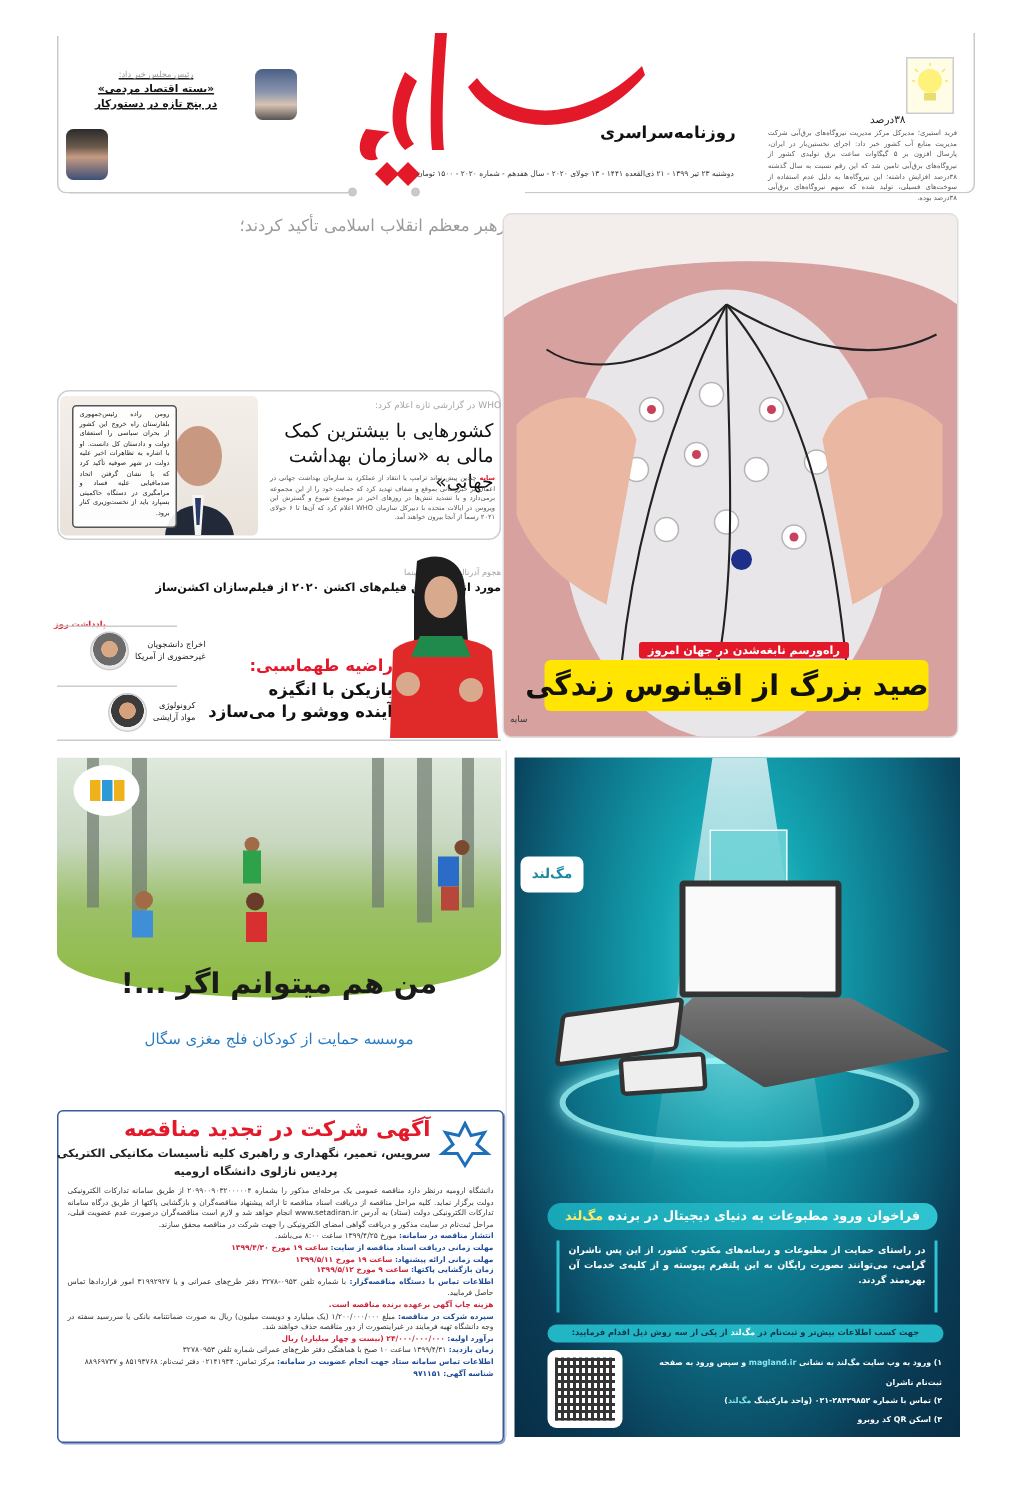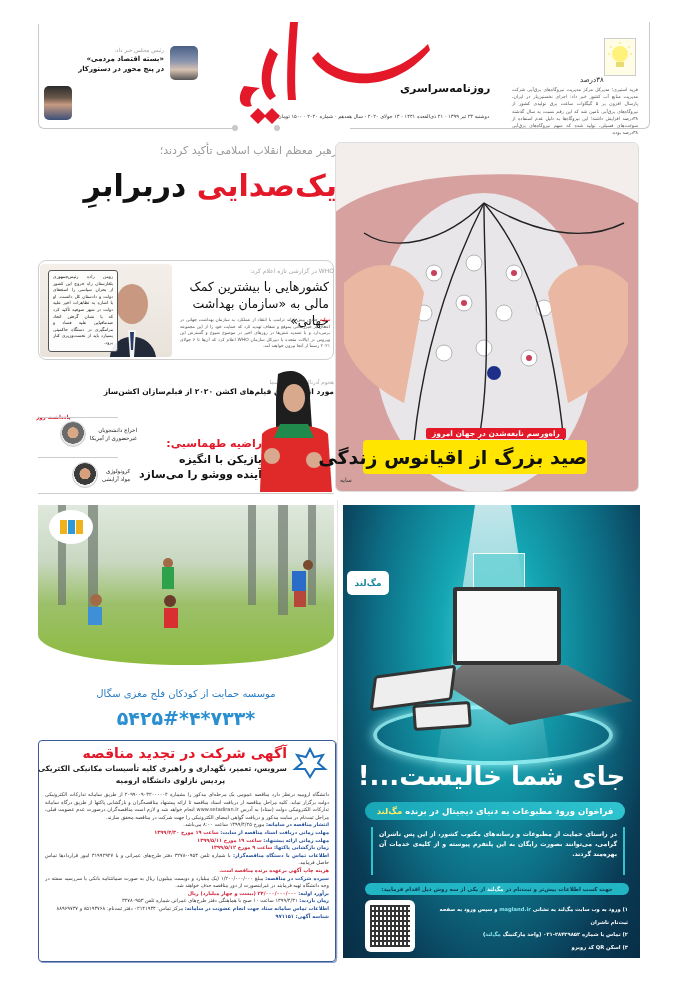--- a/index.html
+++ b/index.html
@@ -11,21 +11,21 @@
     position: absolute; left: 38px; top: 24px; width: 198px; height: 105px;
     border-left: 1px solid #c9c9c9; border-bottom: 1px solid #c9c9c9; border-bottom-left-radius: 6px;
   }
   .mast-right-box {
     position: absolute; left: 512px; top: 22px; width: 298px; height: 107px;
     right: 24px; left: auto; width: 300px;
     border-right: 1px solid #c9c9c9; border-bottom: 1px solid #c9c9c9; border-bottom-right-radius: 6px;
   }
   .brief { position: absolute; display: flex; flex-direction: row; align-items: flex-start; gap: 6px; }
   .brief .thumb { width: 28px; height: 34px; border-radius: 5px; overflow: hidden; flex-shrink: 0; }
-  .brief .txt { width: 120px; text-align: right; }
+  .brief .txt { width: 120px; text-align: center; text-decoration: underline; }
   .brief .kicker { font-size: 5.5px; color: #9a9a9a; line-height: 8px; }
   .brief .line { font-size: 7px; font-weight: bold; line-height: 10px; color: #111; }
 
   .logo-wrap { position: absolute; left: 230px; top: 8px; width: 200px; height: 125px; }
   .logo-word { position: absolute; left: 0; top: 0; width: 200px; height: 125px; }
   .logo-sub { position: absolute; left: 400px; top: 82px; font-size: 11px; font-weight: bold; color: #111; direction: rtl; text-align: center; }
   .dateline { position: absolute; left: 278px; top: 113px; width: 340px; font-size: 5px; color: #333; text-align: left; direction: rtl; white-space: nowrap; }
   .rule-line { position: absolute; height: 1px; background: #c9c9c9; }
   .rule-dot { position: absolute; width: 6px; height: 6px; border-radius: 50%; background: #c9c9c9; }
 
@@ -57,21 +57,21 @@
   .note-line { position: absolute; height: 1px; background: #ccc; left: 38px; width: 80px; }
   .sport-head1 { position: absolute; right: 412px; top: 437px; font-size: 11px; font-weight: bold; color: #e3192a; white-space: nowrap; }
   .sport-head2 { position: absolute; right: 412px; top: 452px; font-size: 11px; font-weight: bold; color: #111; line-height: 15px; text-align: right; white-space: nowrap; }
   .athlete { position: absolute; left: 250px; top: 368px; width: 86px; height: 124px; }
 
   .sep-h { position: absolute; left: 38px; top: 493px; width: 296px; height: 1px; background: #ccc; }
 
   
   .main-photo { position: absolute; left: 335px; top: 142px; width: 304px; height: 350px; border-radius: 6px; overflow: hidden; border: 1px solid #ddd; background: #f2efee; }
   .main-kicker { position: absolute; left: 426px; top: 428px; padding: 1px 6px; background: #e3192a; color: #fff; font-size: 7.5px; font-weight: bold; border-radius: 2px; white-space: nowrap; }
-  .main-head { position: absolute; left: 363px; top: 440px; width: 224px; height: 34px; background: #ffe500; border-radius: 4px; text-align: center; font-size: 19px; font-weight: 900; line-height: 34px; color: #111; white-space: nowrap; }
+  .main-head { position: absolute; left: 363px; top: 440px; width: 256px; height: 34px; background: #ffe500; border-radius: 4px; text-align: center; font-size: 19px; font-weight: 900; line-height: 34px; color: #111; white-space: nowrap; }
   .photo-credit { position: absolute; left: 340px; top: 476px; font-size: 6px; color: #333; }
 
   
   .charity { position: absolute; left: 38px; top: 505px; width: 296px; height: 228px; overflow: hidden; }
   .charity-photo { position: absolute; left: 0; top: 0; width: 296px; height: 160px; border-bottom-left-radius: 148px 30px; border-bottom-right-radius: 148px 30px; overflow: hidden;
     background: linear-gradient(180deg, #dfe8dc 0%, #c9d8c2 35%, #9cc06a 62%, #8dbb3f 100%); }
   .charity-slogan { position: absolute; left: 0; top: 140px; width: 296px; text-align: center; font-size: 19px; font-weight: bold; color: #1a1a1a; }
   .charity-org { position: absolute; left: 0; top: 183px; width: 296px; text-align: center; font-size: 10px; color: #2a7cc0; }
   .charity-code { position: absolute; left: 0; top: 202px; width: 296px; text-align: center; font-size: 19px; color: #2a8fd0; letter-spacing: 1px; font-weight: bold; }
   .charity-logo { position: absolute; left: 11px; top: 5px; width: 44px; height: 34px; border-radius: 50%; background: #fff; display:flex; align-items:center; justify-content:center; gap: 1px; }
@@ -117,21 +117,21 @@
 <body>
 
 <div class="mast-left-box"></div>
 <div class="mast-right-box"></div>
 
 <div class="brief" style="left:44px; top:46px;">
   <div class="thumb" style="background:linear-gradient(180deg,#4a5f86 0%,#8a95ae 45%,#d8c2b2 70%,#555 100%);"></div>
   <div class="txt">
     <div class="kicker">رئیس مجلس خبر داد:</div>
     <div class="line">«بسته اقتصاد مردمی»</div>
-    <div class="line">در پنج محور در دستورکار</div>
+    <div class="line">در پنج تازه در دستورکار</div>
   </div>
 </div>
 <div class="brief" style="left:44px; top:86px;">
   <div class="thumb" style="background:linear-gradient(180deg,#2b2b2b 0%,#6b5a4c 35%,#c79a82 55%,#3b4f78 100%);"></div>
 </div>
 
 <div class="logo-wrap">
   <svg class="logo-word" viewBox="0 0 200 125">
     <path d="M60 14 C 58 40, 56 70, 58 92 L 66 92 C 64 70, 66 40, 68 14 Z" fill="#e3192a"></path>
     <path d="M40 40 C 30 60, 28 80, 40 92 L 46 88 C 38 78, 40 62, 48 46 Z" fill="#e3192a"></path>
@@ -158,21 +158,20 @@
       <line x1="0" y1="12" x2="2" y2="12"></line>
         <line x1="24" y1="12" x2="22" y2="12"></line>
     </g>
   </svg>
 </div>
 <div class="stat-title">۳۸درصد</div>
 <div class="stat-body">فرید استیری؛ مدیرکل مرکز مدیریت نیروگاه‌های برق‌آبی شرکت مدیریت منابع آب کشور خبر داد: اجرای نخستین‌بار در ایران، پارسال افزون بر ۵ گیگاوات ساعت برق تولیدی کشور از نیروگاه‌های برق‌آبی تامین شد که این رقم نسبت به سال گذشته ۳۸درصد افزایش داشته؛ این نیروگاه‌ها به دلیل عدم استفاده از سوخت‌های فسیلی، تولید شده که سهم نیروگاه‌های برق‌آبی ۳۸درصد بوده.</div>
 
 <div class="lead-kicker">رهبر معظم انقلاب اسلامی تأکید کردند؛</div>
 <div class="lead-head">
-  <div><span class="red">یک‌صدایی</span> <span>دربرابرِ</span></div>
 </div>
 
 <div class="who-box"></div>
 <div class="who-photo">
   <svg width="132" height="93" viewBox="0 0 132 93" style="position:absolute;left:0;top:0;">
     <ellipse cx="92" cy="40" rx="16" ry="20" fill="#c89880"></ellipse>
     <path d="M70 93 C 72 66, 112 66, 116 93 Z" fill="#222a3a"></path>
     <path d="M88 66 L 96 66 L 94 93 L 90 93 Z" fill="#f4f4f4"></path>
     <path d="M90 68 L 94 68 L 93 86 L 91 86 Z" fill="#2a3a66"></path>
   </svg>
@@ -282,22 +281,22 @@
         <circle cx="132" cy="96" r="6" fill="#6a3a2a"></circle>
           <rect x="126" y="103" width="14" height="20" fill="#d83030"></rect>
       </g>
     </svg>
   </div>
   <div class="charity-logo">
     <span style="width:7px;height:14px;background:#f0b21a;display:inline-block;"></span>
     <span style="width:7px;height:14px;background:#2b9ad6;display:inline-block;"></span>
     <span style="width:7px;height:14px;background:#f0b21a;display:inline-block;"></span>
   </div>
+  <div class="charity-slogan">من هم میتوانم اگر ...!</div>
   <div class="charity-org">موسسه حمایت از کودکان فلج مغزی سگال</div>
-  <div class="charity-code">*۷۳۳*۴*۵۴۲۵#</div>
 </div>
 
 <div class="tender">
   <svg class="tender-logo" viewBox="0 0 38 34">
     <path d="M19 2 L23 10 L32 8 L27 16 L34 22 L24 22 L19 30 L14 22 L4 22 L11 16 L6 8 L15 10 Z" fill="none" stroke="#1c6fb8" stroke-width="2"></path>
   </svg>
   <div class="tender-title">آگهی شرکت در تجدید مناقصه</div>
   <div class="tender-sub1">سرویس، تعمیر، نگهداری و راهبری کلیه تأسیسات مکانیکی الکتریکی</div>
   <div class="tender-sub2">پردیس نازلوی دانشگاه ارومیه</div>
   <div class="tender-body">
@@ -320,21 +319,20 @@
 
 <div class="mag">
   <div class="mag-beam"></div>
   <div class="mag-logo">مگ‌لند</div>
   <div class="mag-ring"></div>
   <div class="mag-tablet-stand"></div>
   <div class="mag-laptop-screen"></div>
   <div class="mag-laptop-base"></div>
   <div class="mag-tablet"></div>
   <div class="mag-phone"></div>
-  <div class="mag-head">جای شما خالیست...!</div>
   <div class="mag-pill">
     <span>فراخوان ورود مطبوعات به دنیای دیجیتال در برنده</span>
     <span class="hl">مگ‌لند</span>
   </div>
   <div class="mag-para">در راستای حمایت از مطبوعات و رسانه‌های مکتوب کشور، از این پس ناشران گرامی، می‌توانند بصورت رایگان به این پلتفرم پیوسته و از کلیه‌ی خدمات آن بهره‌مند گردند.</div>
   <div class="mag-pill2">
     <span>جهت کسب اطلاعات بیش‌تر و ثبت‌نام در</span>
     <span class="hl">مگ‌لند</span>
     <span>از یکی از سه روش ذیل اقدام فرمایید:</span>
   </div>

